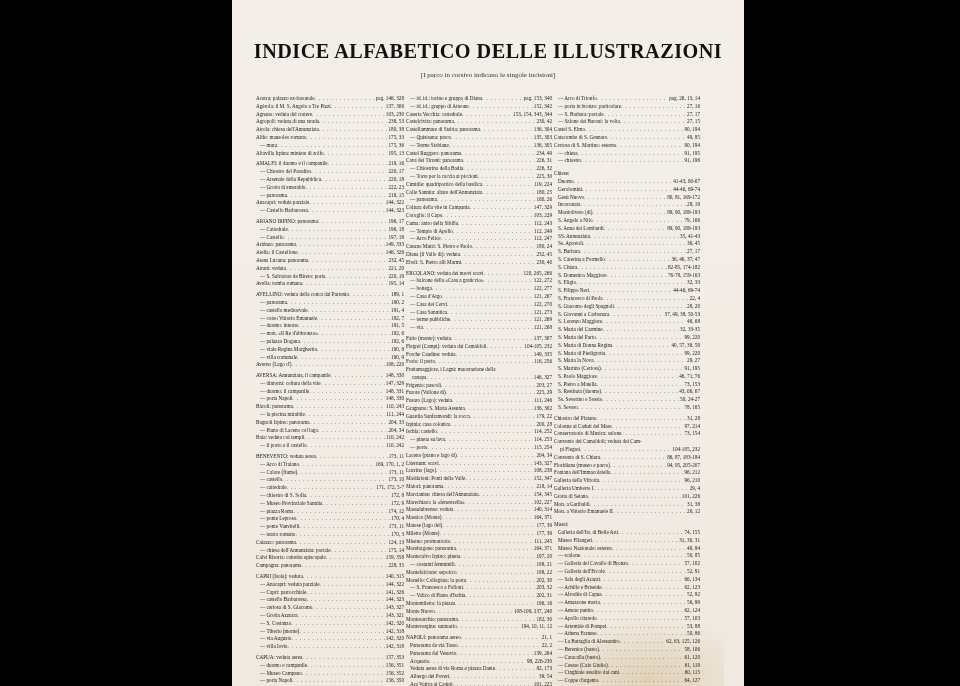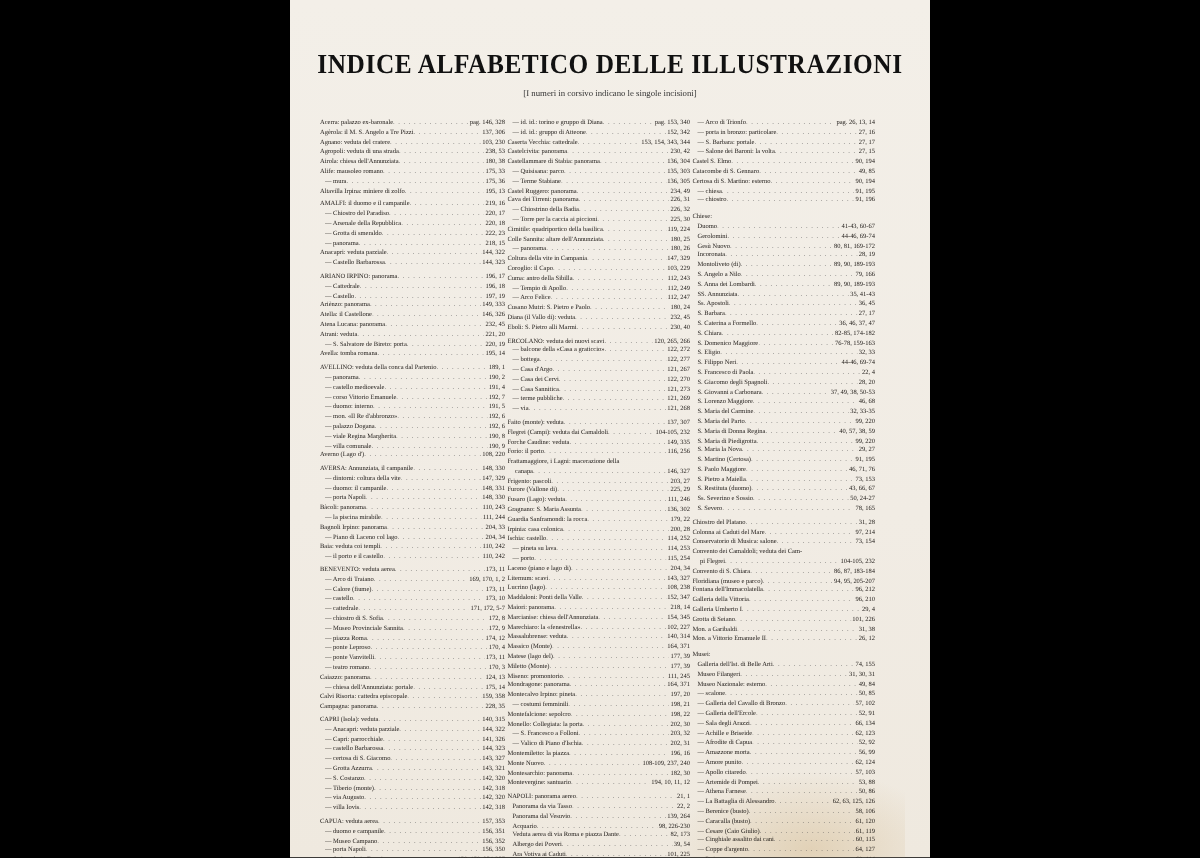--- a/index.html
+++ b/index.html
@@ -38,21 +38,21 @@
   .entry.gap { margin-top: 3px; }
   .entry.cont .label { padding-left: 6px; }
   .heading { margin-top: 5px; }
 </style>
 </head>
 <body>
 
 <div class="page">
   <div class="stain"></div>
   <div class="title">INDICE ALFABETICO DELLE ILLUSTRAZIONI</div>
-  <div class="subtitle">[I numeri in corsivo indicano le singole incisioni]</div>
+  <div class="subtitle">[I parco in corsivo indicano le singole incisioni]</div>
 
   <div class="col c1">
       <div class="entry">
         <span class="label">Acerra: palazzo ex-baronale</span>
         <span class="dots"></span>
         <span class="pages">pag. 146, 328</span>
       </div>
       <div class="entry">
         <span class="label">Agèrola: il M. S. Angelo a Tre Pizzi</span>
         <span class="dots"></span>

